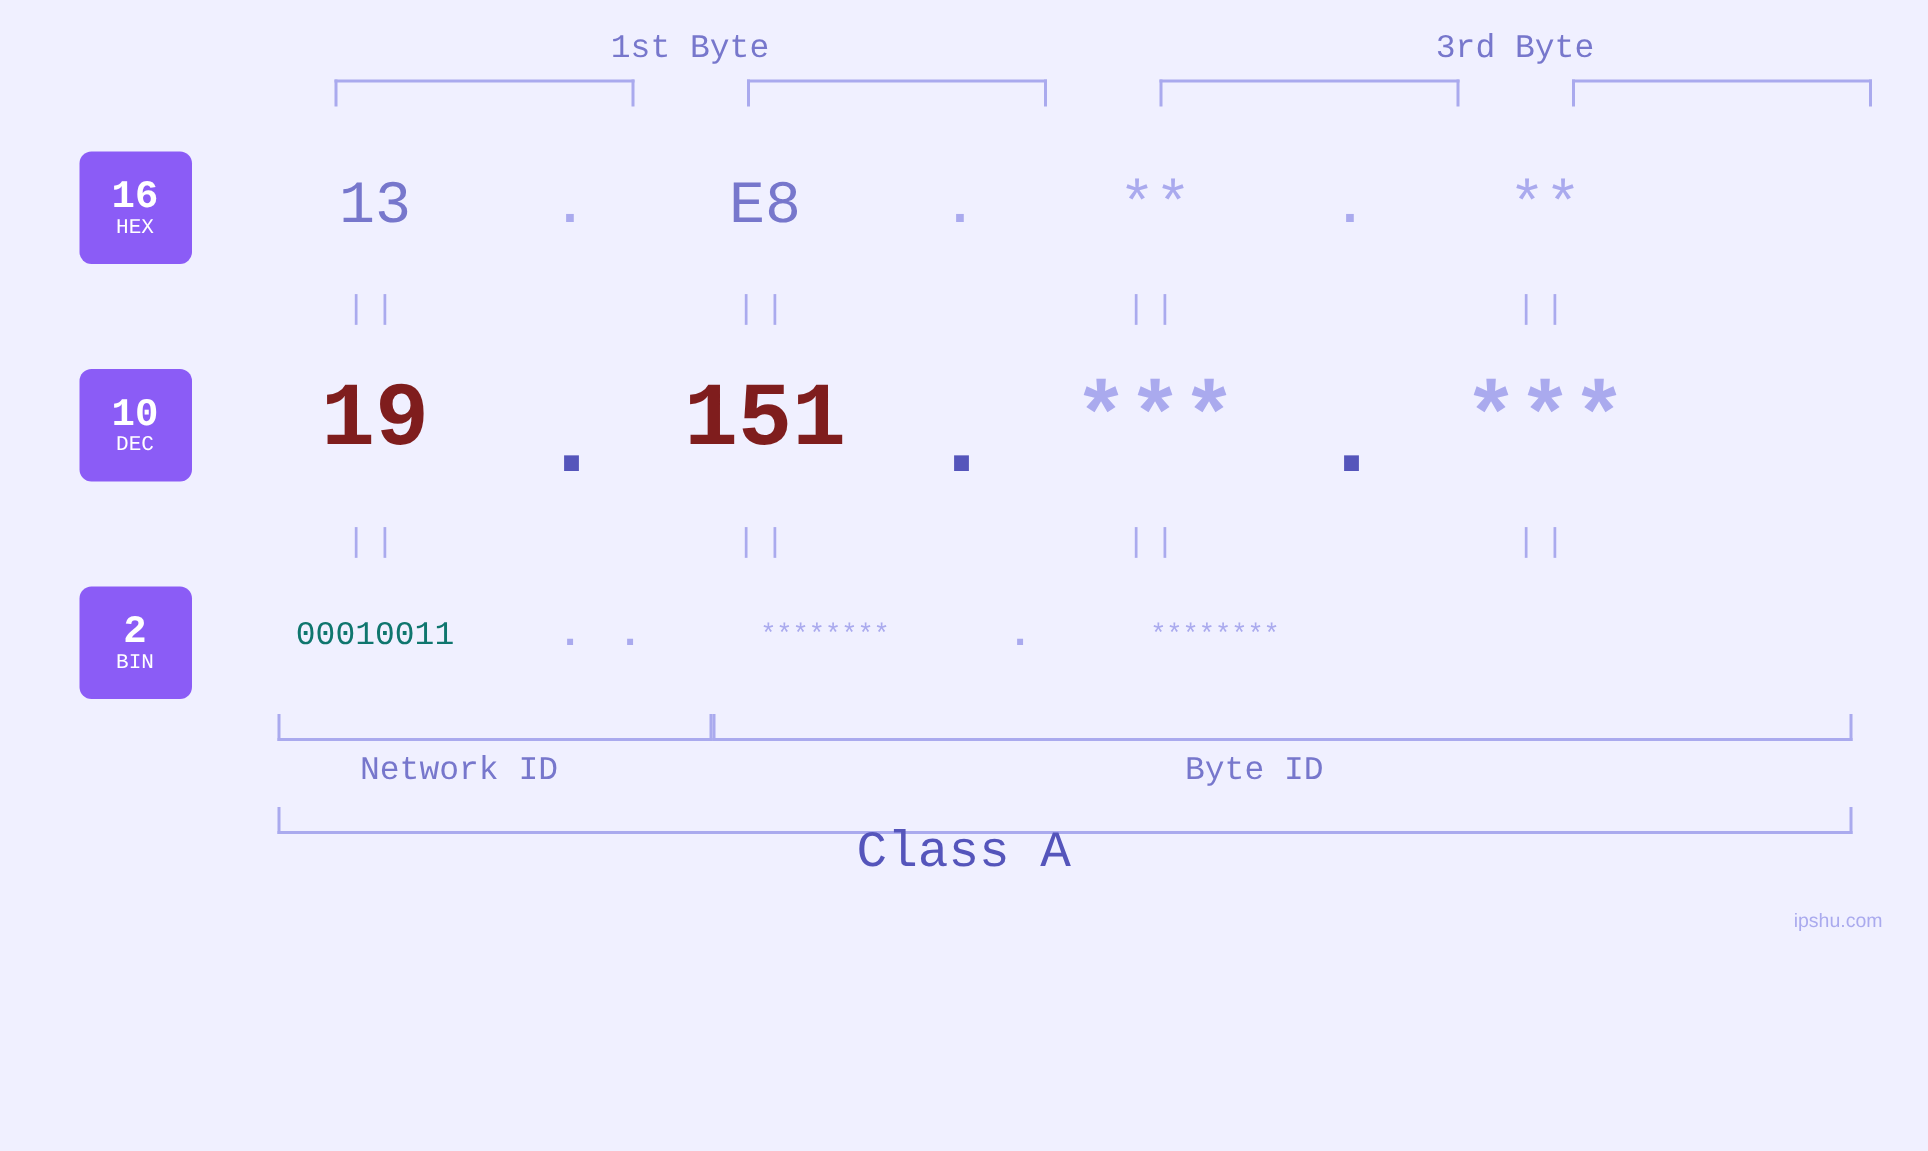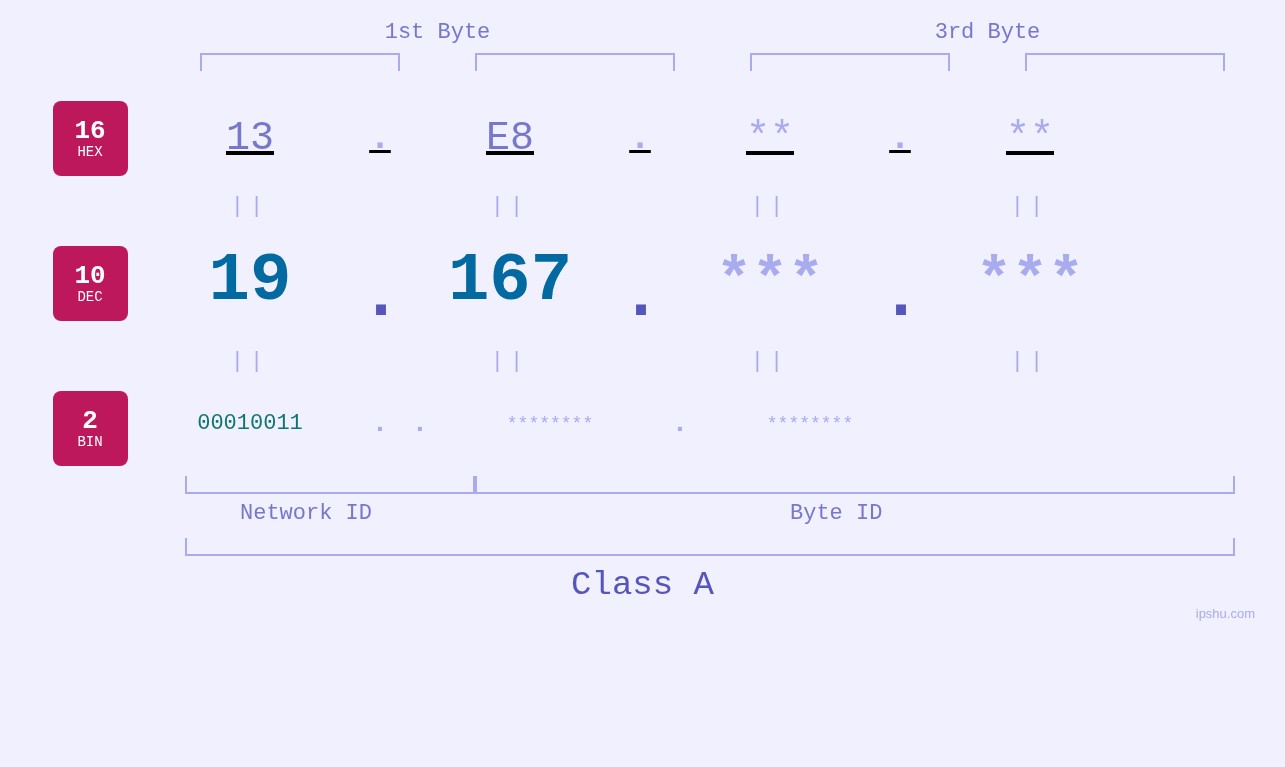--- a/index.html
+++ b/index.html
@@ -12,21 +12,21 @@
       overflow: hidden;
       position: relative;
     }
 
     .container {
       width: 1285px;
       height: 767px;
       position: relative;
       display: flex;
       flex-direction: column;
-      align-items: center;
+      align-items: flex-end;
       padding-top: 20px;
     }
 
     
     .byte-headers {
       display: flex;
       width: 1100px;
       margin-left: 140px;
       justify-content: space-around;
       margin-bottom: 8px;
@@ -70,21 +70,21 @@
       display: flex;
       flex-direction: column;
       align-items: center;
       gap: 0;
       padding-left: 40px;
     }
 
     .label-badge {
       width: 75px;
       height: 75px;
-      background-color: #be185d;
+      background-color: #8b5cf6;
       border-radius: 8px;
       display: flex;
       flex-direction: column;
       align-items: center;
       justify-content: center;
       margin-bottom: 70px;
     }
 
     .label-badge:last-child {
       margin-bottom: 0;
@@ -109,21 +109,20 @@
       display: flex;
       flex-direction: column;
     }
 
     
     .hex-row {
       display: flex;
       align-items: center;
       height: 75px;
       margin-bottom: 15px;
-      text-decoration: underline;
     }
 
     .hex-val {
       width: 220px;
       text-align: center;
       color: #7777cc;
       font-size: 40px;
     }
 
     .dot-hex {
@@ -159,22 +158,22 @@
     .dec-row {
       display: flex;
       align-items: center;
       height: 100px;
       margin-bottom: 15px;
     }
 
     .dec-val {
       width: 220px;
       text-align: center;
-      color: #0369a1;
-      font-size: 69px;
+      color: #7f1d1d;
+      font-size: 60px;
       font-weight: bold;
     }
 
     .dot-dec {
       width: 40px;
       text-align: center;
       color: #5555bb;
       font-size: 70px;
       font-weight: bold;
       padding-top: 30px;
@@ -268,21 +267,21 @@
         <div class="eq-sym">||</div>
         <div class="eq-dot"></div>
         <div class="eq-sym">||</div>
         <div class="eq-dot"></div>
         <div class="eq-sym">||</div>
       </div>
 
       <div class="dec-row">
         <div class="dec-val">19</div>
         <div class="dot-dec">.</div>
-        <div class="dec-val">167</div>
+        <div class="dec-val">151</div>
         <div class="dot-dec">.</div>
         <div class="dec-val masked" style="font-size:60px;">***</div>
         <div class="dot-dec">.</div>
         <div class="dec-val masked" style="font-size:60px;">***</div>
       </div>
 
       <div class="eq-row2">
         <div class="eq-sym">||</div>
         <div class="eq-dot"></div>
         <div class="eq-sym">||</div>
@@ -312,18 +311,18 @@
     <div style="position:absolute; left:475px; top:10px; width:760px; height:18px;
                 border-bottom:2px solid #aaaaee; border-left:2px solid #aaaaee; border-right:2px solid #aaaaee;"></div>
 
     <div style="position:absolute; left:240px; top:35px; color:#7777cc; font-size:22px; font-family:'Courier New',monospace;">Network ID</div>
 
     <div style="position:absolute; left:790px; top:35px; color:#7777cc; font-size:22px; font-family:'Courier New',monospace;">Byte ID</div>
 
     <div style="position:absolute; left:185px; top:72px; width:1050px; height:18px;
                 border-bottom:2px solid #aaaaee; border-left:2px solid #aaaaee; border-right:2px solid #aaaaee;"></div>
 
-    <div style="position:absolute; left:0; right:0; top:100px; text-align:center; color:#5555bb; font-size:34px; font-family:'Courier New',monospace;">Class A</div>
+    <div style="position:absolute; left:0; right:0; top:84px; text-align:center; color:#5555bb; font-size:34px; font-family:'Courier New',monospace;">Class A</div>
 
     <div style="position:absolute; bottom:5px; right:30px; color:#aaaaee; font-size:13px; font-family:Arial,sans-serif;">ipshu.com</div>
   </div>
 
 </div>
 
 </body></html>

